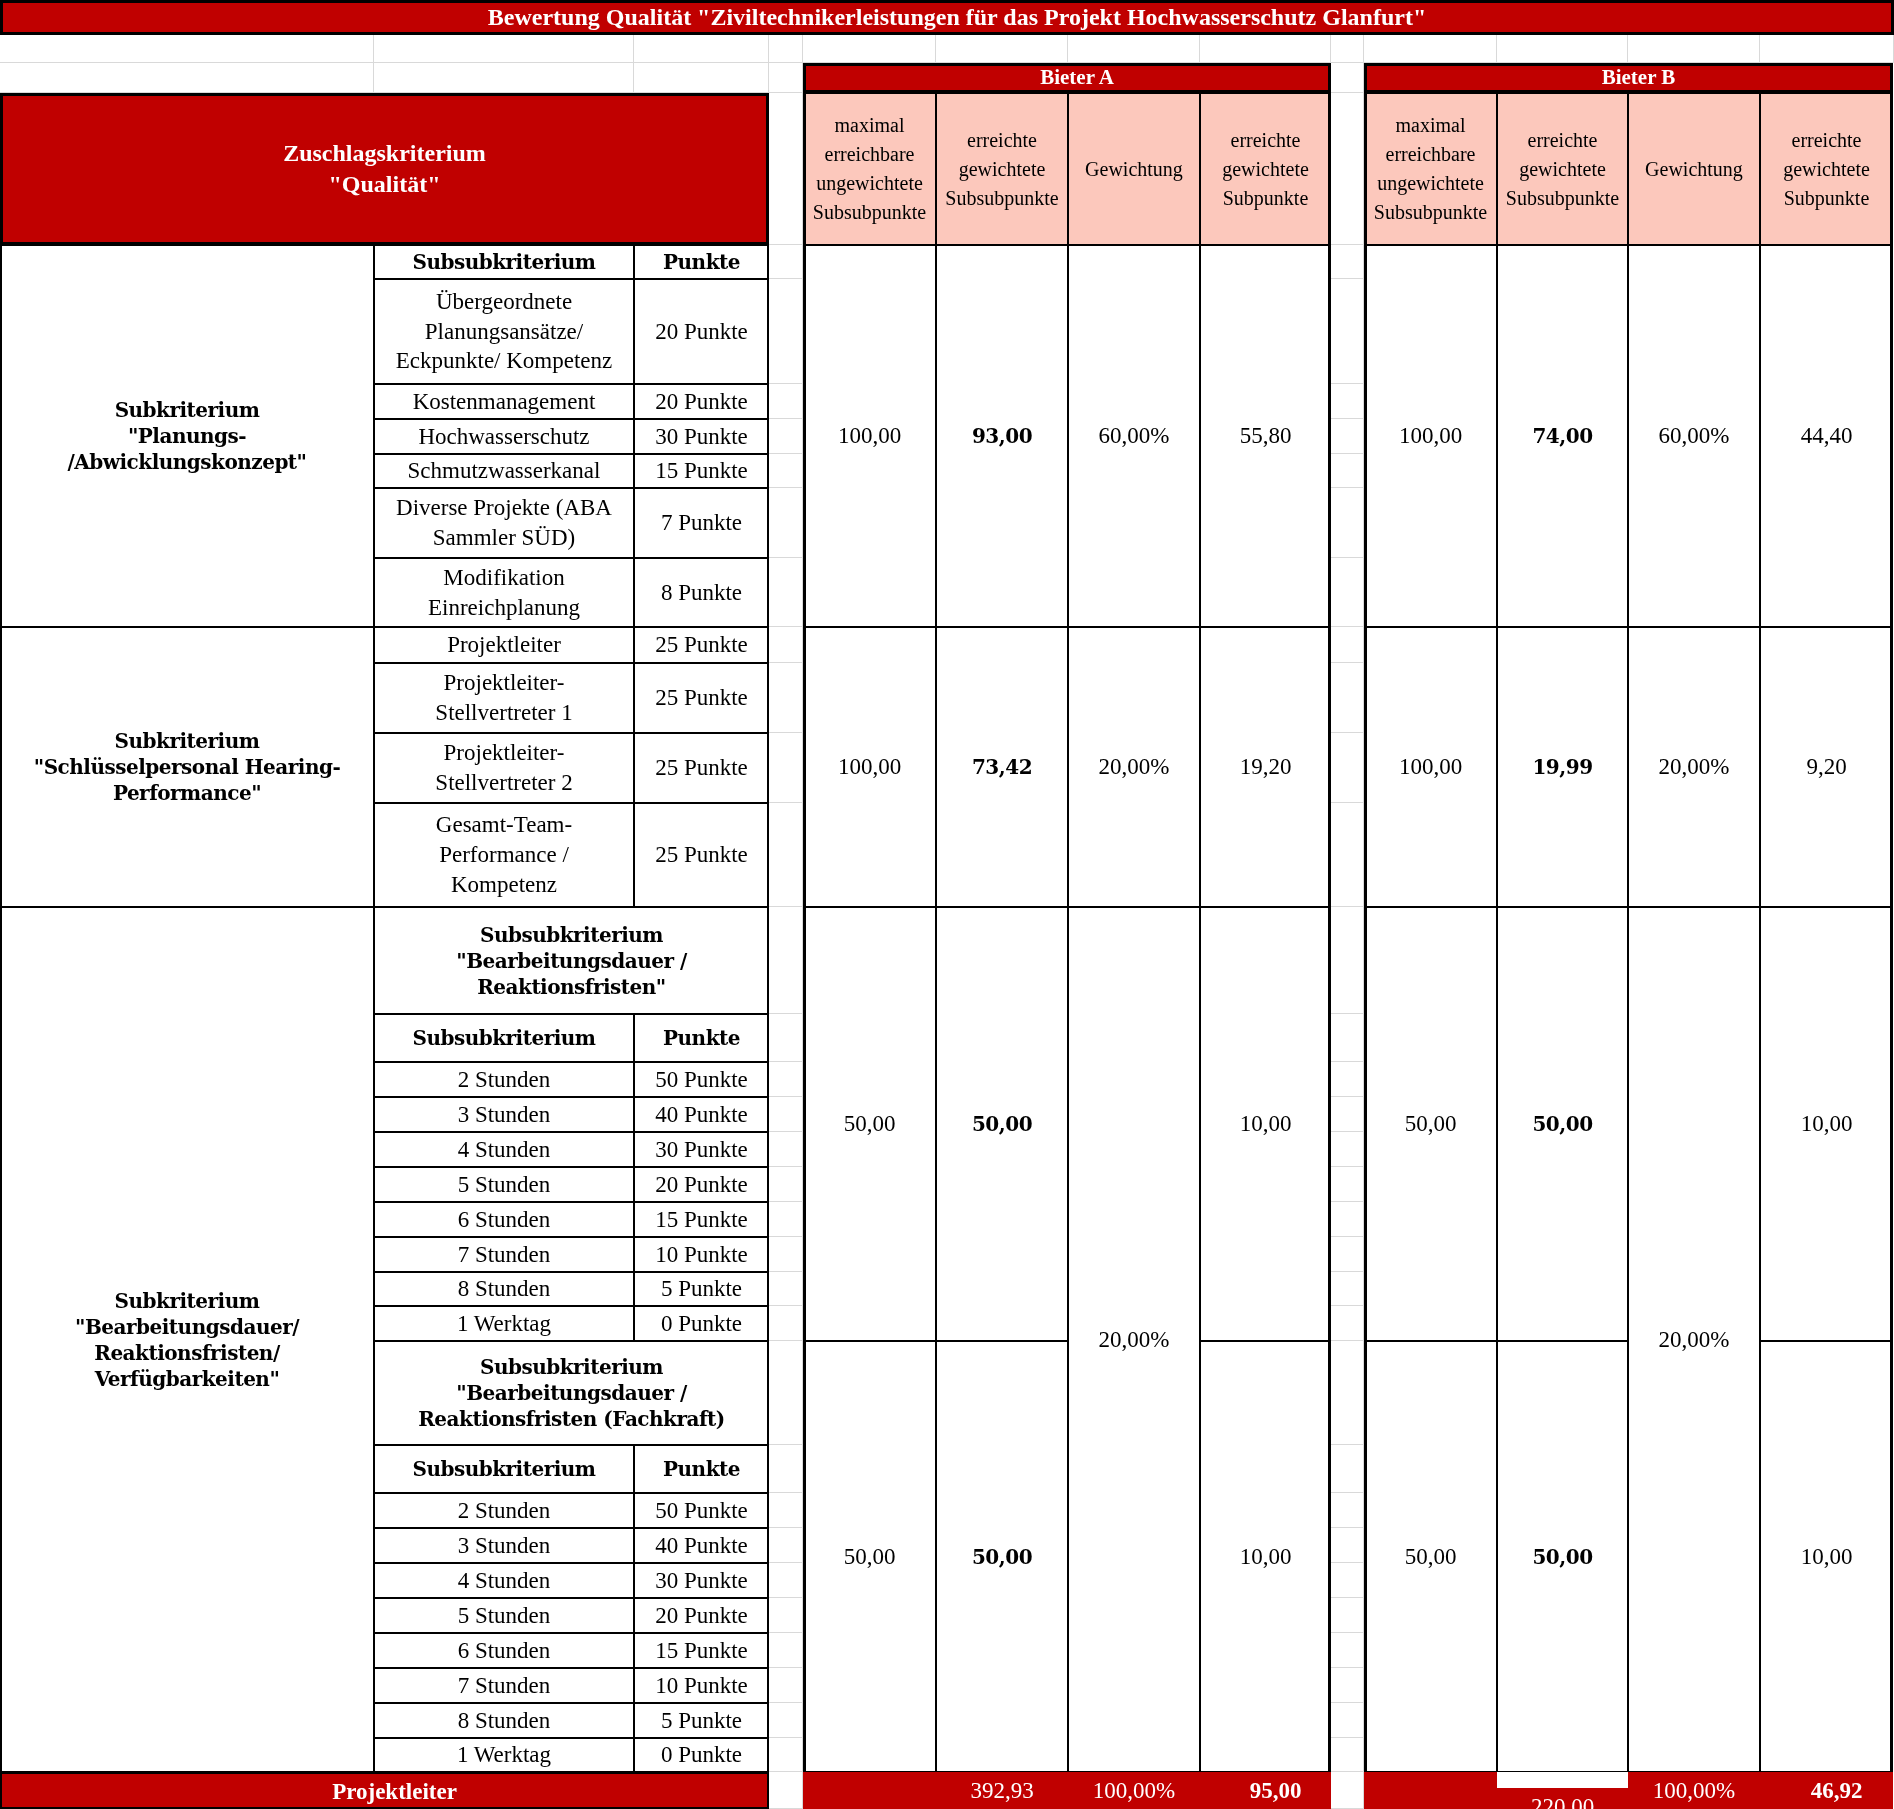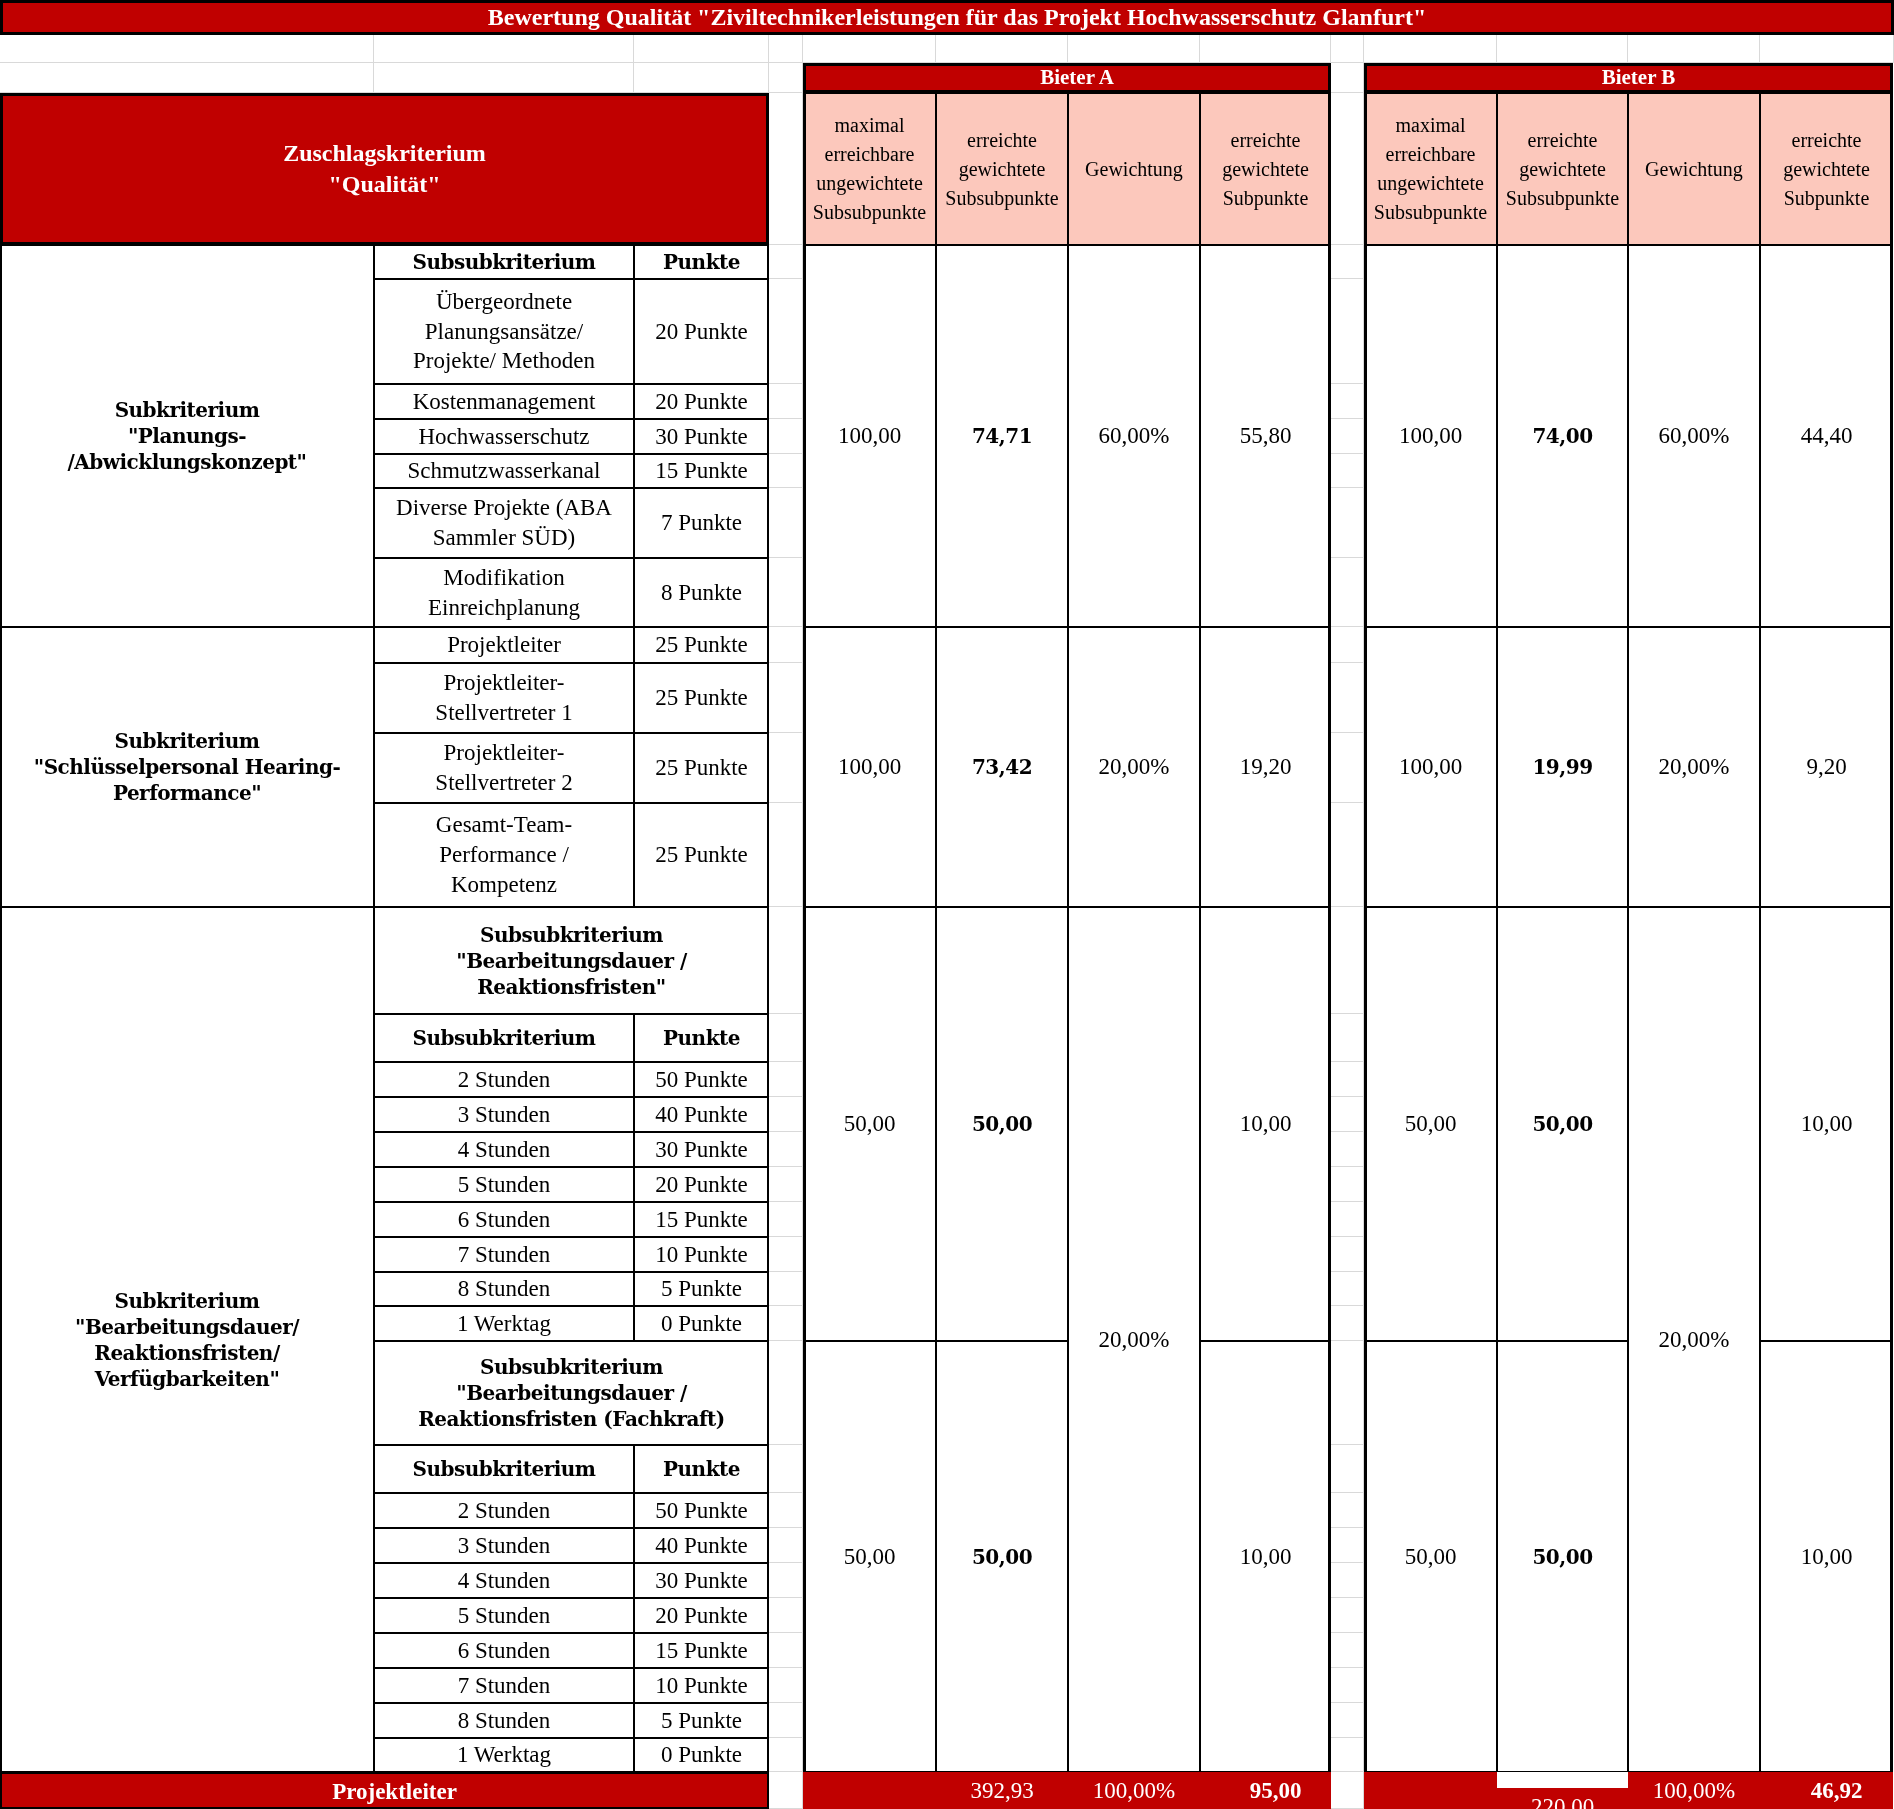--- a/index.html
+++ b/index.html
@@ -119,21 +119,21 @@
     <span>Gewichtung</span>
   </div>
 <div class="c pink hdr bd1" style="left: 1200px; top: 93px; width: 131px; height: 152px; font-size: 20px; padding: 0px 2px;">
     <span>erreichte gewichtete Subpunkte</span>
   </div>
 <div style="position: absolute; box-sizing: border-box; border: 3px solid rgb(0, 0, 0); pointer-events: none; left: 803px; top: 63px; width: 528px; height: 1746px;"></div>
 <div class="c bd1" style="left: 803px; top: 245px; width: 133px; height: 382px;">
     <span>100,00</span>
   </div>
 <div class="c bd1 bb" style="left: 936px; top: 245px; width: 132px; height: 382px;">
-    <span>74,71</span>
+    <span>93,00</span>
   </div>
 <div class="c bd1" style="left: 1068px; top: 245px; width: 132px; height: 382px;">
     <span>60,00%</span>
   </div>
 <div class="c bd1" style="left: 1200px; top: 245px; width: 131px; height: 382px;">
     <span>55,80</span>
   </div>
 <div class="c bd1" style="left: 803px; top: 627px; width: 133px; height: 280px;">
     <span>100,00</span>
   </div>
@@ -258,21 +258,21 @@
 <div class="c bd1 bb" style="left: 0px; top: 245px; width: 374px; height: 382px; padding: 0px 70px;">
     <span>Subkriterium "Planungs- /Abwicklungskonzept"</span>
   </div>
 <div class="c bd1 bb" style="left: 374px; top: 245px; width: 260px; height: 34px;">
     <span>Subsubkriterium</span>
   </div>
 <div class="c bd1 bb" style="left: 634px; top: 245px; width: 135px; height: 34px;">
     <span>Punkte</span>
   </div>
 <div class="c bd1" style="left: 374px; top: 279px; width: 260px; height: 105px; padding: 0px 6px;">
-    <span>Übergeordnete Planungsansätze/ Projekte/ Methoden</span>
+    <span>Übergeordnete Planungsansätze/ Eckpunkte/ Kompetenz</span>
   </div>
 <div class="c bd1" style="left: 634px; top: 279px; width: 135px; height: 105px;">
     <span>20 Punkte</span>
   </div>
 <div class="c bd1" style="left: 374px; top: 384px; width: 260px; height: 35px; padding: 0px 6px;">
     <span>Kostenmanagement</span>
   </div>
 <div class="c bd1" style="left: 634px; top: 384px; width: 135px; height: 35px;">
     <span>20 Punkte</span>
   </div>

